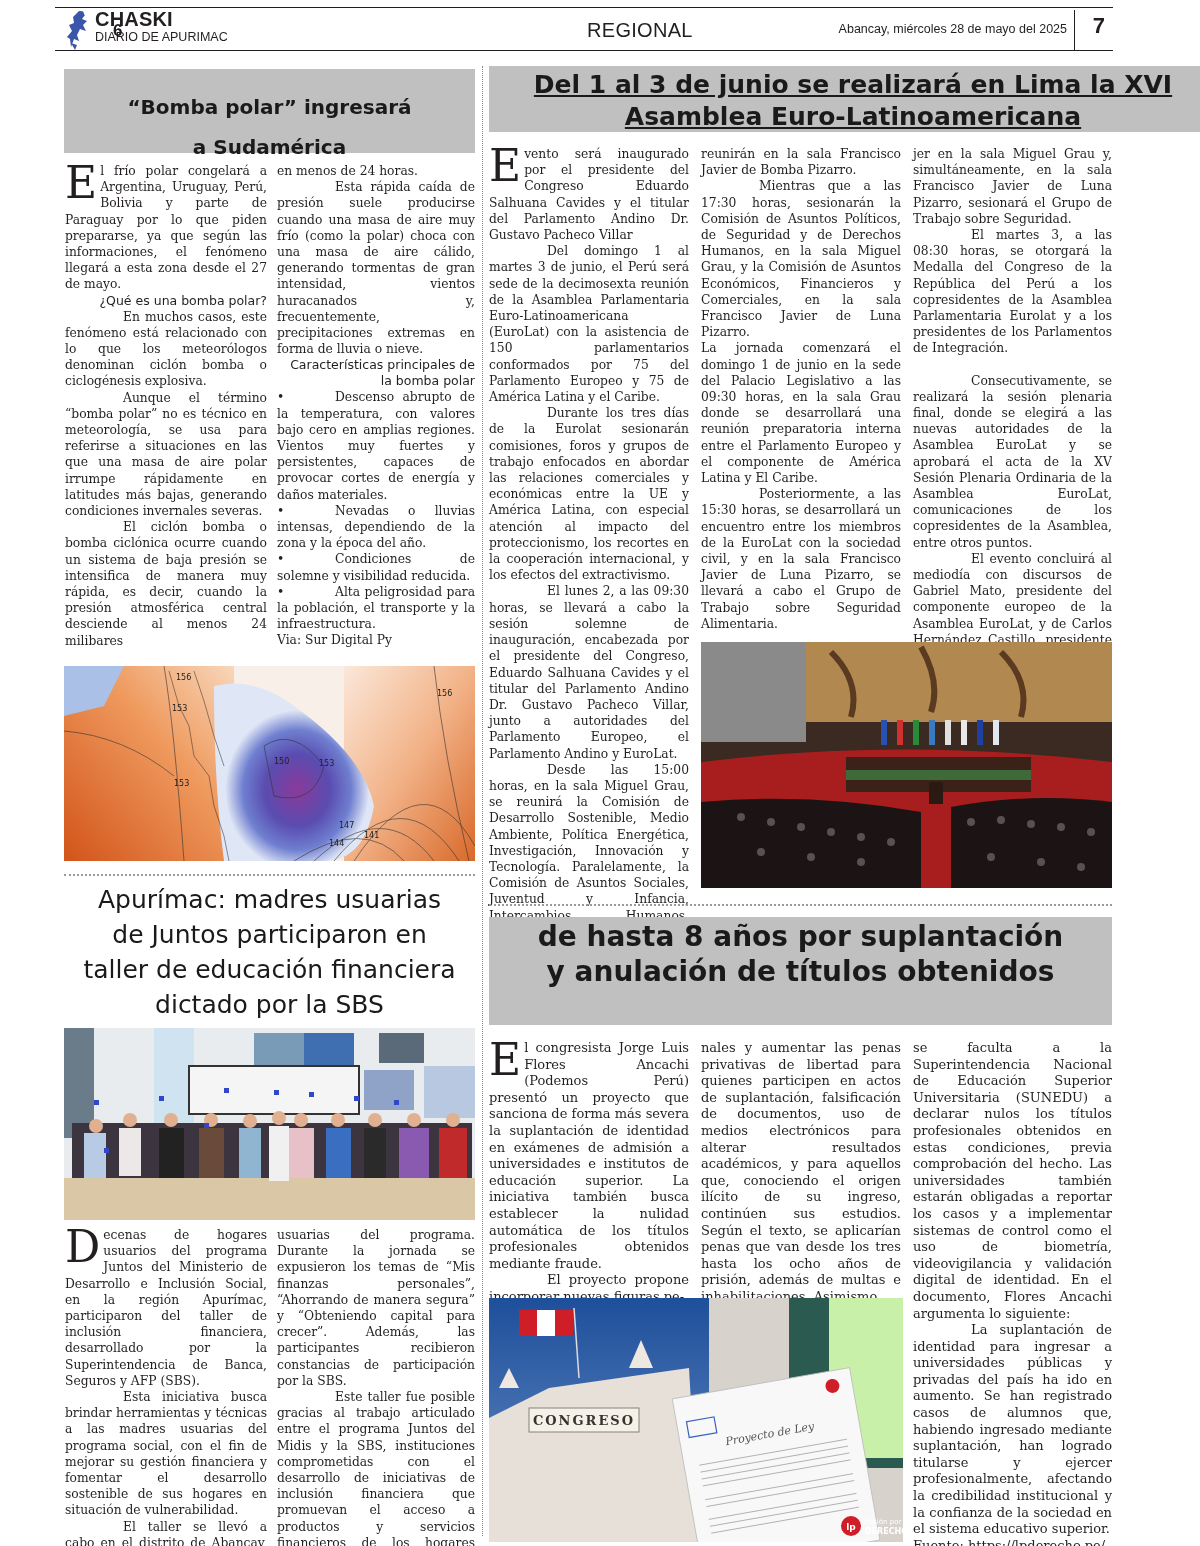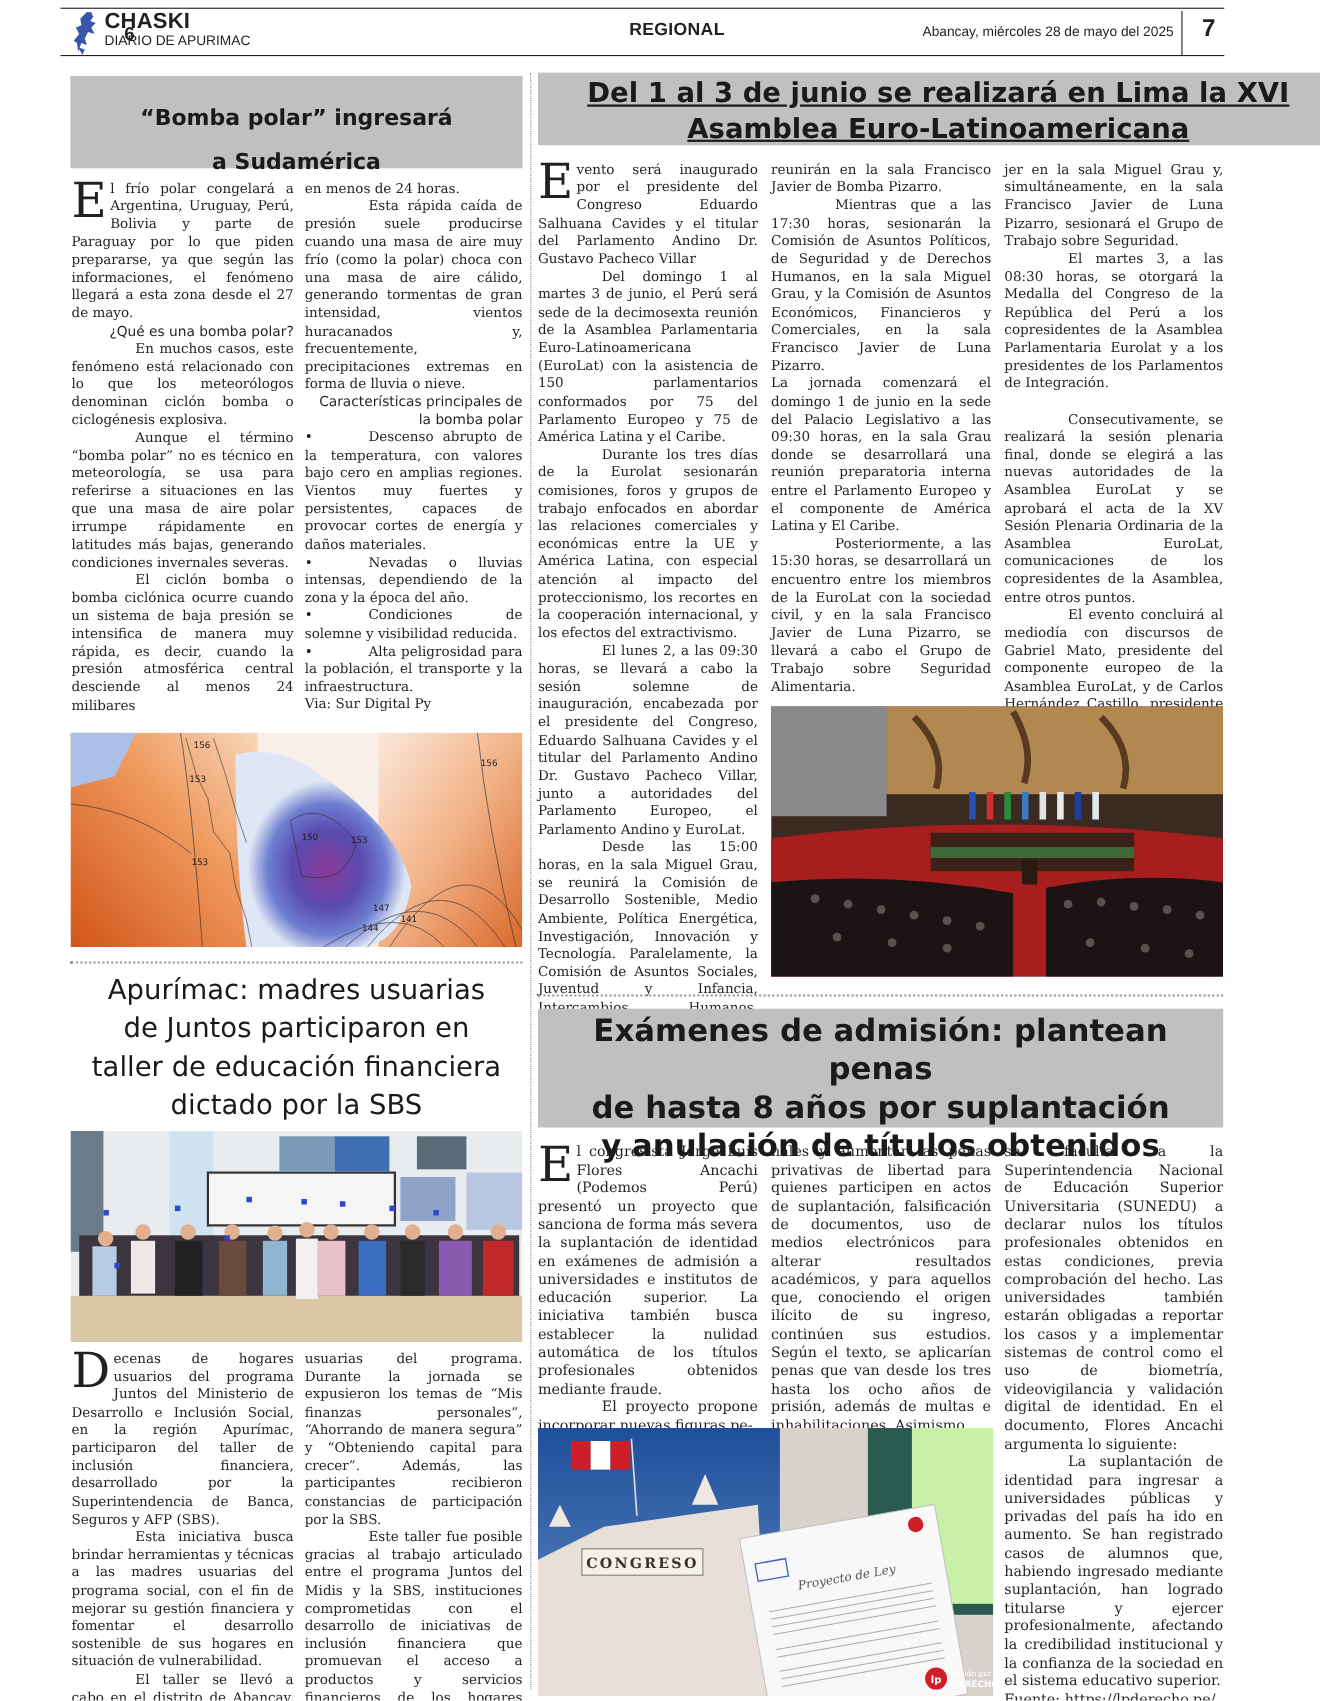--- a/index.html
+++ b/index.html
@@ -5,21 +5,21 @@
   * { box-sizing: border-box; margin: 0; padding: 0; }
   html, body { width: 1200px; height: 1546px; background: #ffffff; overflow: hidden; }
   body { position: relative; font-family: "DejaVu Serif", "Liberation Serif", serif; color: #231f20; }
 
   
   .masthead { position: absolute; left: 55px; top: 7px; width: 1058px; height: 44px; border-top: 1.5px solid #231f20; border-bottom: 1.5px solid #231f20; }
   .logo-icon { position: absolute; left: 10px; top: 1px; width: 28px; height: 42px; }
   .logo-name { position: absolute; left: 40px; top: 1px; font-family: "Liberation Sans", sans-serif; font-weight: bold; font-size: 20px; line-height: 20px; color: #231f20; letter-spacing: 0.2px; }
   .logo-sub { position: absolute; left: 40px; top: 22px; font-family: "Liberation Sans", sans-serif; font-size: 12.5px; line-height: 14px; color: #231f20; }
   .prev-page { position: absolute; left: 58px; top: 13px; font-family: "Liberation Sans", sans-serif; font-weight: bold; font-size: 17px; color: #231f20; }
-  .section { position: absolute; left: 517px; top: 11px; font-family: "Liberation Sans", sans-serif; font-weight: bold; font-size: 16px; letter-spacing: 0.3px; }
+  .section { position: absolute; left: 532px; top: 11px; font-family: "Liberation Sans", sans-serif; font-weight: normal; font-size: 20px; letter-spacing: 0.3px; }
   .dateline { position: absolute; right: 46px; top: 14px; font-family: "Liberation Sans", sans-serif; font-size: 12.5px; }
   .sep { position: absolute; right: 38px; top: 2px; width: 1.5px; height: 40px; background: #231f20; }
   .pagenum { position: absolute; right: 8px; top: 5px; font-family: "Liberation Sans", sans-serif; font-weight: bold; font-size: 22px; }
 
   
   .hl { position: absolute; background: #c0c0c0; font-family: "DejaVu Sans", "Liberation Sans", sans-serif; font-weight: bold; color: #1a1a1a; text-align: center; }
   .hl-plain { position: absolute; font-family: "DejaVu Sans", "Liberation Sans", sans-serif; font-weight: normal; color: #1a1a1a; text-align: center; }
 
   
   .col { position: absolute; font-size: 12.3px; line-height: 16.2px; text-align: justify; hyphens: auto; }
@@ -278,21 +278,20 @@
         <circle cx="290" cy="215" r="4"></circle>
         <circle cx="340" cy="220" r="4"></circle>
         <circle cx="380" cy="225" r="4"></circle>
     </g>
   </svg>
 </div>
 
 <div class="hrule" style="left:489px; top:904px; width:623px;"></div>
 
 <div class="hl" style="left:489px; top:917px; width:623px; height:108px; font-size:28px; line-height:35px; padding-top:2px;">
-  <div>Exámenes de admisión: plantean penas</div>
   <div>de hasta 8 años por suplantación</div>
   <div>y anulación de títulos obtenidos</div>
 </div>
 
 <div class="col" style="left:489px; top:1040px; width:200px; font-size:13px; line-height:16.6px;">
   <p><span class="drop">E</span><span>l congresista Jorge Luis Flores Ancachi (Podemos Perú) presentó un proyecto que sanciona de forma más severa la suplantación de identidad en exámenes de admisión a universidades e institutos de educación superior. La iniciativa también busca establecer la nulidad automática de los títulos profesionales obtenidos mediante fraude.</span></p>
   <p class="ind">El proyecto propone incorporar nuevas figuras pe-</p>
 </div>
 
 <div class="col" style="left:701px; top:1040px; width:200px; font-size:13px; line-height:16.6px;">

